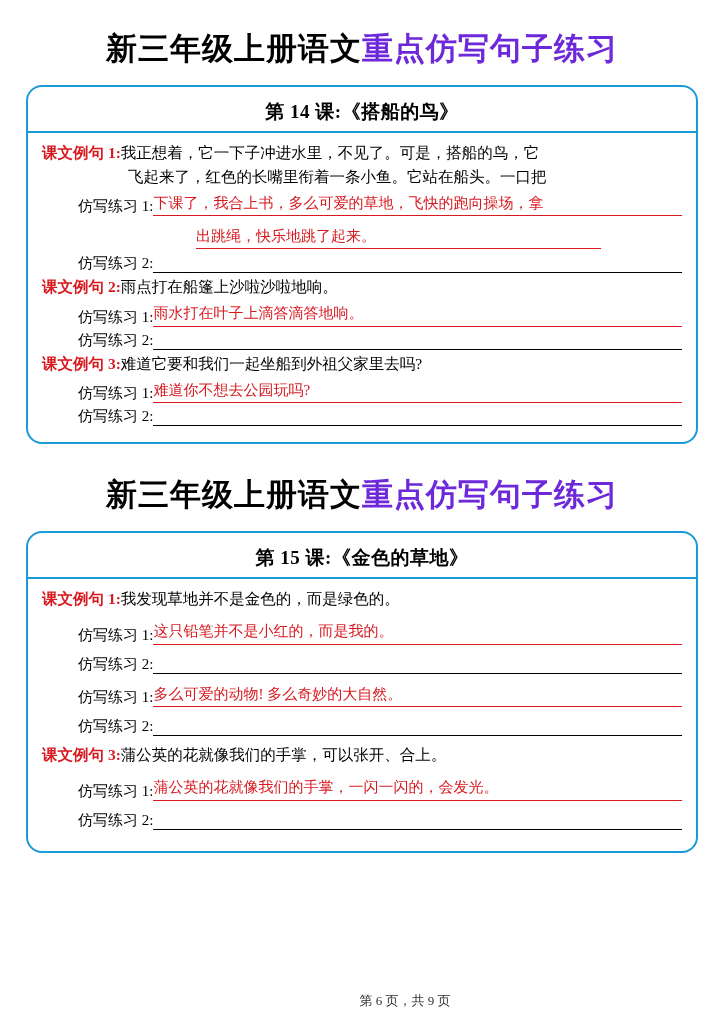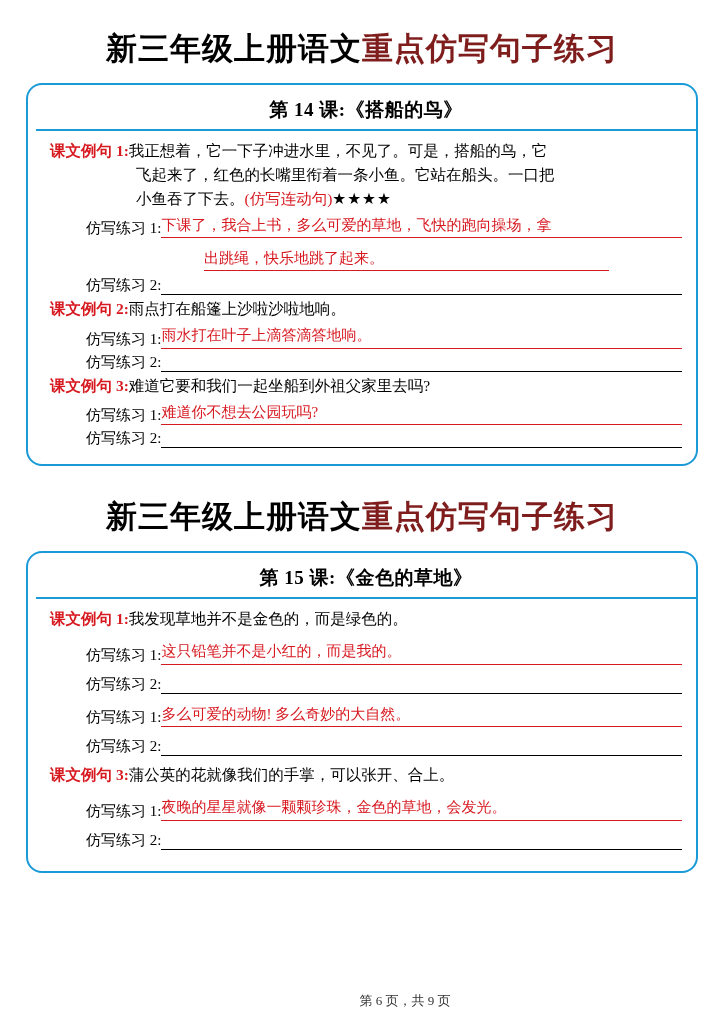--- a/index.html
+++ b/index.html
@@ -26,27 +26,27 @@
   .title {
     text-align: center;
     font-weight: bold;
     font-size: 31px;
     letter-spacing: 1px;
     white-space: nowrap;
     margin: 0 0 14px 0;
     line-height: 1.25;
   }
   .title .t-black { color: #000; }
-  .title .t-red { color: #7f1d1d; }
+  .title .t-red { color: #6d28d9; font-family: Liberation Mono, monospace; }
 
   
   .card {
     border: 2.5px solid #1a9ad7;
     border-radius: 16px;
-    padding: 8px 14px 14px 22px;
+    padding: 8px 14px 14px 14px;
     box-sizing: border-box;
   }
   .card-title {
     text-align: center;
     font-weight: bold;
     font-size: 19px;
     margin: 4px 0 6px 0;
     letter-spacing: 0.5px;
   }
   .card-title-rule {
@@ -137,21 +137,20 @@
     <span class="t-black">新三年级上册语文</span><span class="t-red">重点仿写句子练习</span>
   </h1>
 
   <div class="card">
     <div class="card-title">第 14 课:《搭船的鸟》</div>
     <div class="card-title-rule"></div>
 
     <div class="example">
       <span class="ex-label">课文例句 1:</span><span class="ex-text">我正想着，它一下子冲进水里，不见了。可是，搭船的鸟，它</span>
       <span class="ex-indent">飞起来了，红色的长嘴里衔着一条小鱼。它站在船头。一口把</span>
-      <span class="ex-indent"><span>小鱼吞了下去。</span><span class="ex-note">(仿写连动句)</span><span class="stars">★★★★</span></span>
     </div>
     <div class="practice">
       <span class="p-label">仿写练习 1:</span>
       <span class="p-answer">下课了，我合上书，多么可爱的草地，飞快的跑向操场，拿</span>
     </div>
     <div class="practice-wrap2">
       <span class="answer-2ndline">出跳绳，快乐地跳了起来。</span>
     </div>
     <div class="practice">
       <span class="p-label">仿写练习 2:</span>
@@ -212,21 +211,21 @@
     <div class="practice">
       <span class="p-label">仿写练习 2:</span>
       <span class="p-answer blank"></span>
     </div>
 
     <div class="example">
       <span class="ex-label">课文例句 3:</span><span class="ex-text">蒲公英的花就像我们的手掌，可以张开、合上。</span>
     </div>
     <div class="practice">
       <span class="p-label">仿写练习 1:</span>
-      <span class="p-answer">夜晚的星星就像一颗颗珍珠，金色的草地，会发光。</span>
+      <span class="p-answer">蒲公英的花就像我们的手掌，一闪一闪的，会发光。</span>
     </div>
     <div class="practice">
       <span class="p-label">仿写练习 2:</span>
       <span class="p-answer blank"></span>
     </div>
   </div>
 
   <div class="footer">第 6 页，共 9 页</div>
 </div>
 

